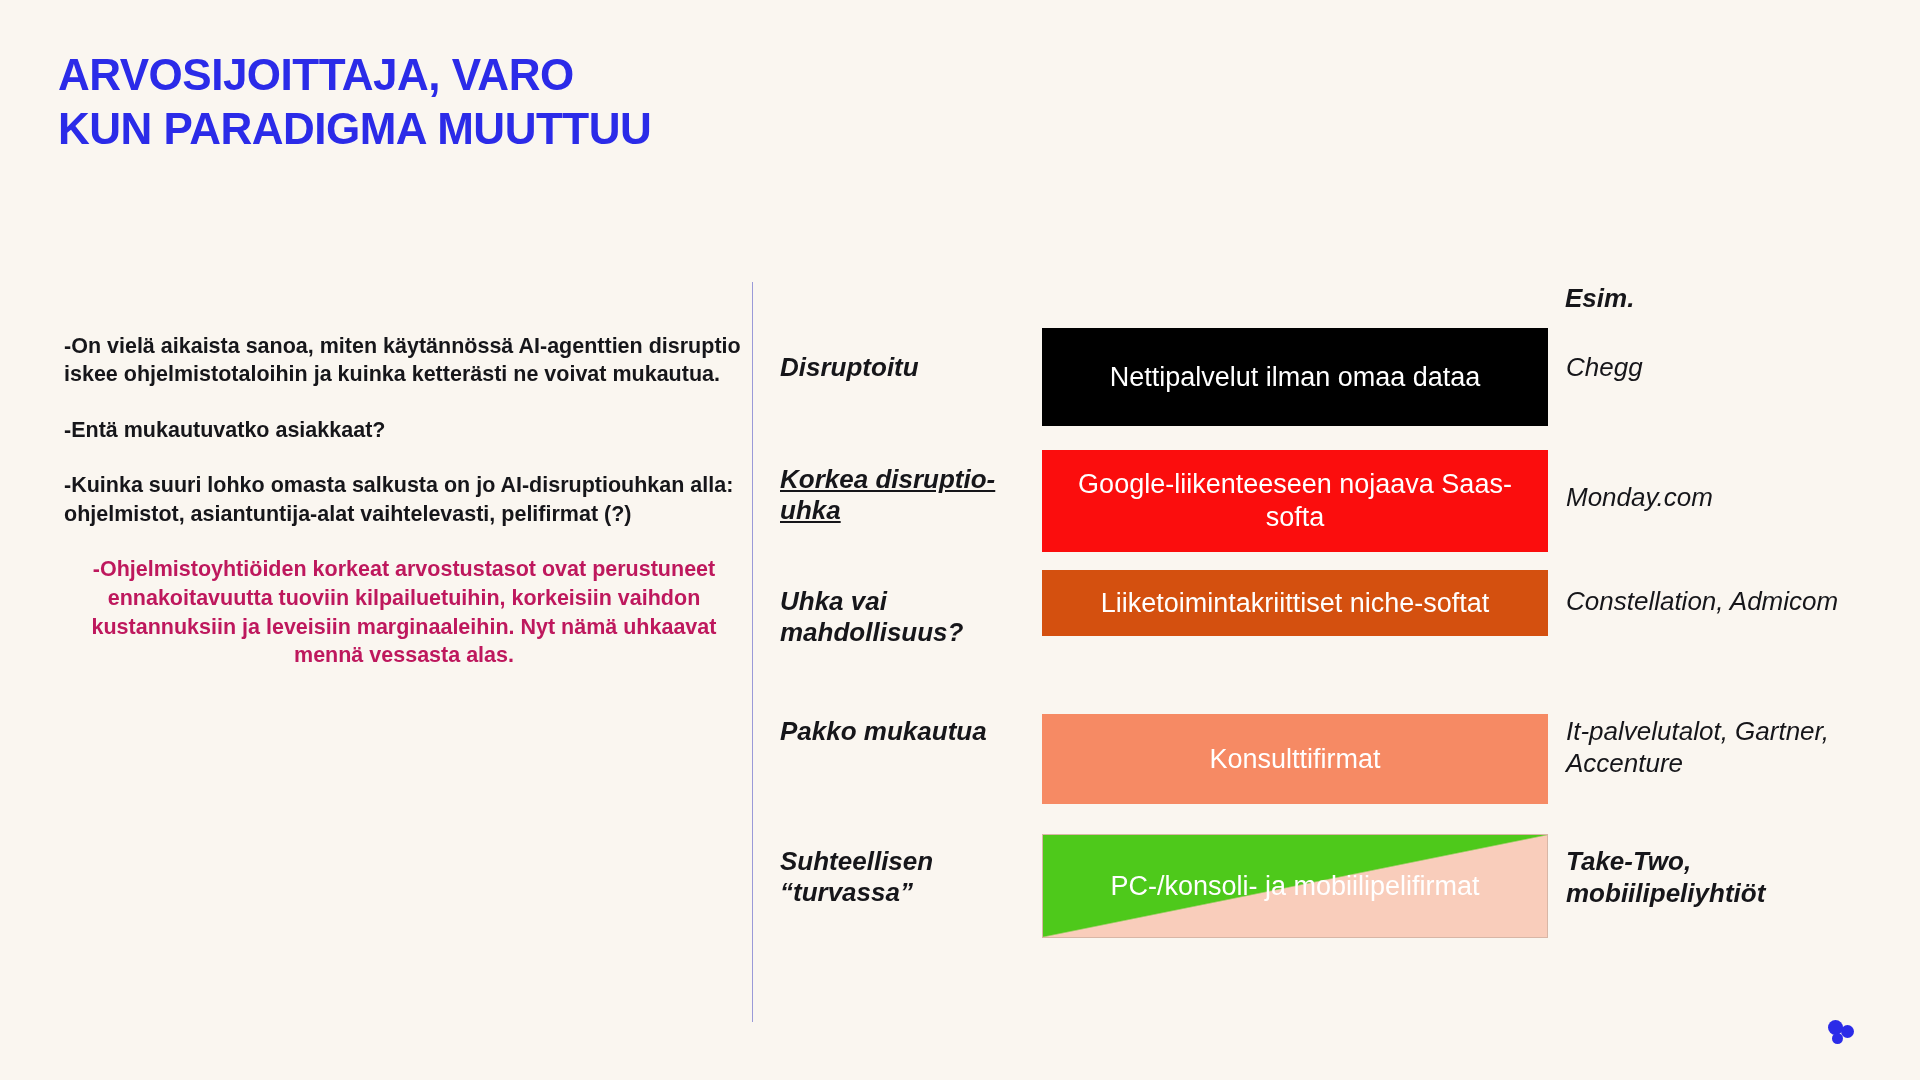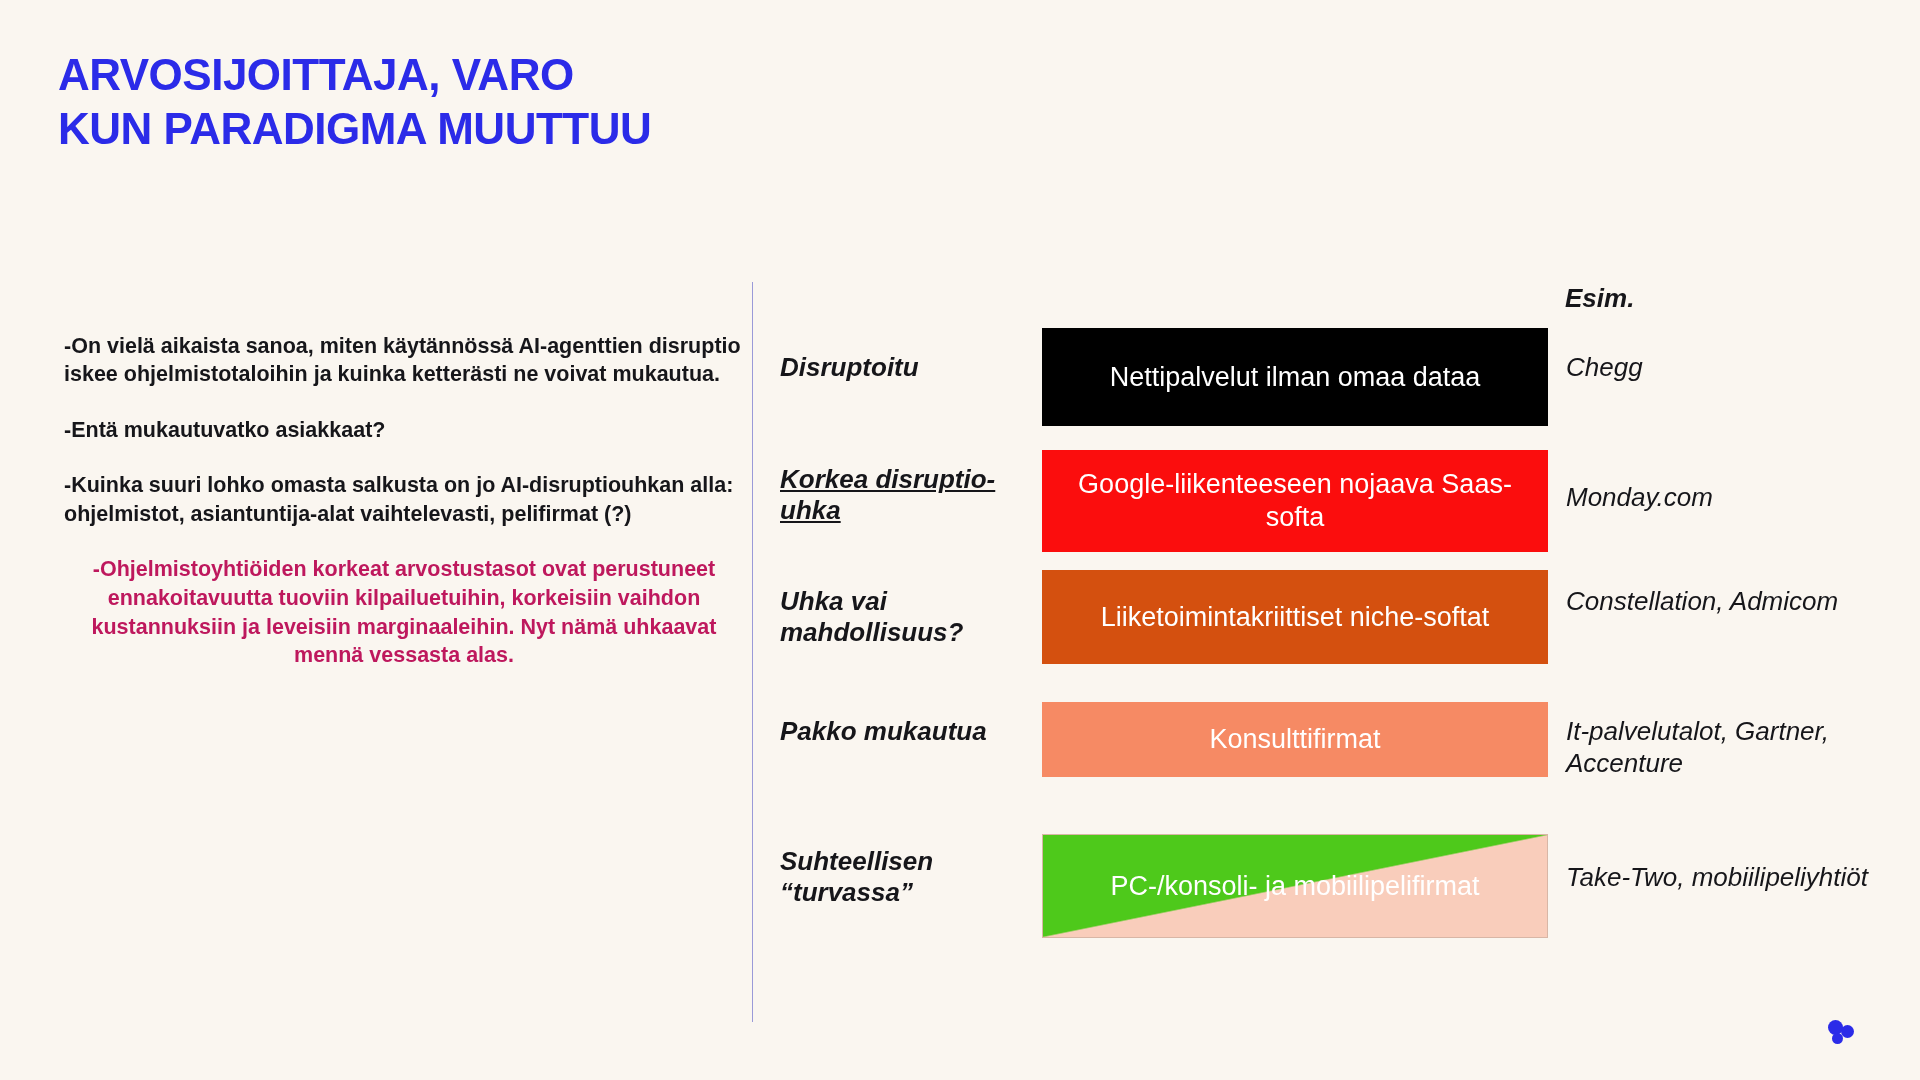--- a/index.html
+++ b/index.html
@@ -113,22 +113,22 @@
     width: 330px;
     font-size: 26px;
     font-style: italic;
     color: #16161a;
     line-height: 1.22;
   }
 
   
   .bar-black { background: #000000; height: 98px; }
   .bar-red { background: #fb0d0d; height: 102px; }
-  .bar-orange { background: #d4500f; height: 94px; }
-  .bar-salmon { background: #f68a64; height: 75px; }
+  .bar-orange { background: #d4500f; height: 66px; }
+  .bar-salmon { background: #f68a64; height: 90px; margin-top: 12px; }
   .bar-split {
     background: #f9cdbb;
     height: 104px;
     position: relative;
     border: 1px solid #d8b6a6;
   }
   .bar-split .tri {
     position: absolute;
     inset: 0;
     background: linear-gradient(to bottom right, #4ec91b 0 49.6%, transparent 50.4% 100%);
@@ -203,21 +203,21 @@
       <div class="row-bar bar-salmon">Konsulttifirmat</div>
       <div class="row-example" style="top:14px;">It-palvelutalot, Gartner, Accenture</div>
     </div>
 
     <div class="row" style="top:552px;">
       <div class="row-label" style="top:12px;">Suhteellisen “turvassa”</div>
       <div class="row-bar bar-split">
         <span class="tri"></span>
         <span class="cap">PC-/konsoli- ja mobiilipelifirmat</span>
       </div>
-      <div class="row-example" style="top:28px;">Take-Two, mobiilipeliyhtiöt</div>
+      <div class="row-example" style="top:12px;font-weight:bold;">Take-Two, mobiilipeliyhtiöt</div>
     </div>
 
   </div>
 
   <div class="logo">
     <i class="d1"></i>
     <i class="d2"></i>
     <i class="d3"></i>
   </div>
 

